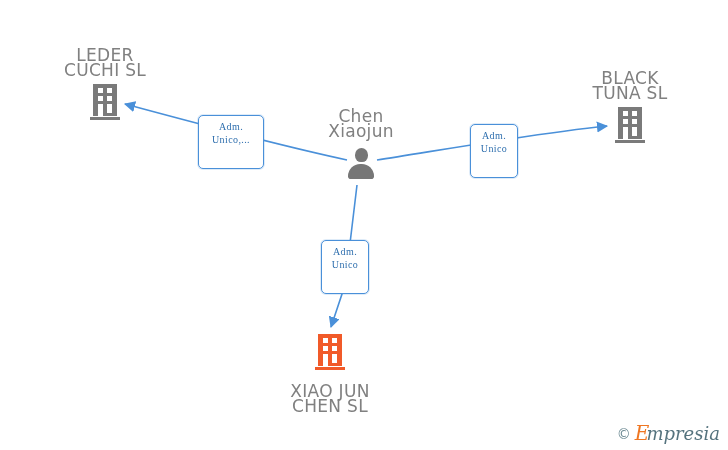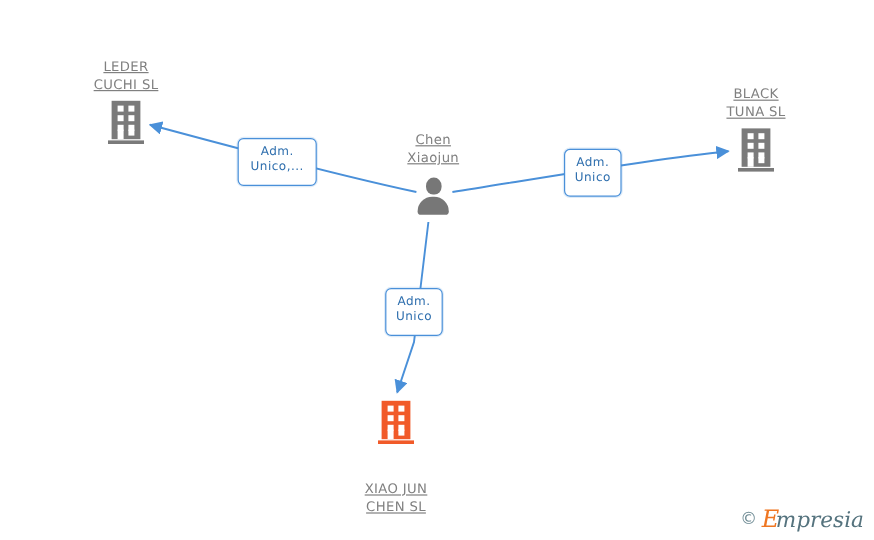--- a/index.html
+++ b/index.html
@@ -25,26 +25,25 @@
     height: 450px;
   }
 
   
   .node {
     position: absolute;
     width: 120px;
     text-align: center;
   }
   .node .label {
-    font-size: 11px;
+    font-size: 17px;
     line-height: 15px;
     color: #808080;
     letter-spacing: .3px;
     white-space: pre-line;
-    text-decoration: underline;
   }
   .node .glyph {
     height: 42px;
     display: flex;
     align-items: flex-end;
     justify-content: center;
   }
 
   
   .bldg {
@@ -113,23 +112,24 @@
     position: absolute;
     box-sizing: border-box;
     border: 1px solid #4a90d9;
     border-radius: 5px;
     background: #ffffff;
     color: #2f6fae;
     font-size: 10px;
     line-height: 13px;
     letter-spacing: .4px;
     text-align: center;
-    padding: 4px 6px 8px 6px;
+    padding: 4px 6px 22px 6px;
     white-space: pre-line;
     box-shadow: 0 0 0 1px rgba(74,144,217,.18);
+    font-family: Liberation Serif, serif;
   }
 
   
   #watermark {
     position: absolute;
     right: 8px;
     bottom: 6px;
     display: flex;
     align-items: center;
     gap: 4px;
@@ -230,21 +230,21 @@
         <i class="w" style="left:17px; top:4px;"></i>
         <i class="w" style="left:8px;  top:12px;"></i>
         <i class="w" style="left:17px; top:12px;"></i>
         <i class="w" style="left:8px;  top:20px;"></i>
         <i class="w" style="left:17px; top:20px;"></i>
         <i class="door" style="left:8px; top:24px;"></i>
         <i class="w" style="left:17px; top:24px;"></i>
         <span class="base"></span>
       </div>
     </div>
-    <div class="label" style="margin-top:24px;">XIAO JUN
+    <div class="label" style="margin-top:8px;">XIAO JUN
 CHEN SL</div>
   </div>
 
   <div class="chip" style="left:198px; top:115px; width:66px;">Adm.
 Unico,...</div>
 
   <div class="chip" style="left:470px; top:124px; width:48px;">Adm.
 Unico</div>
 
   <div class="chip" style="left:321px; top:240px; width:48px;">Adm.

